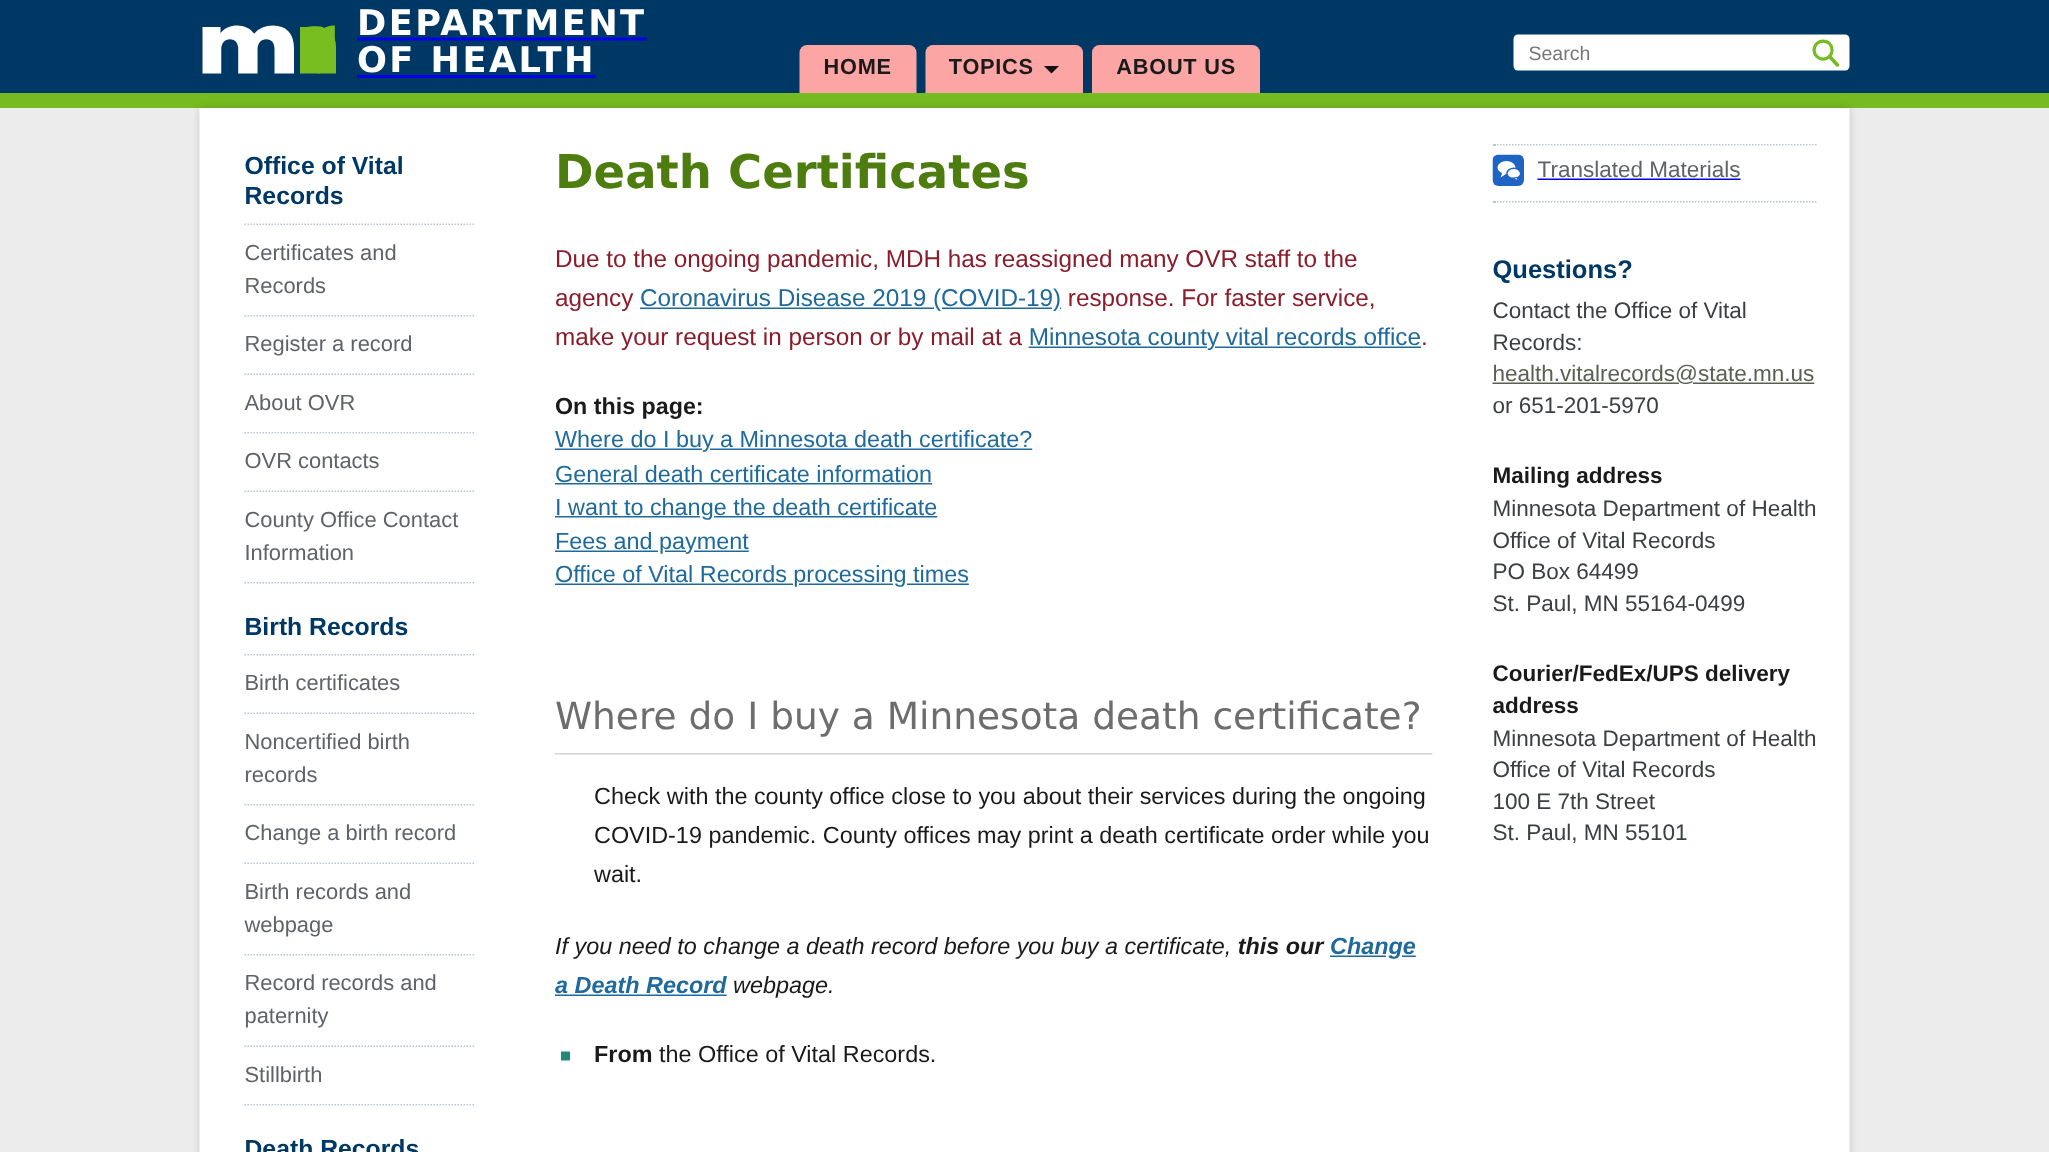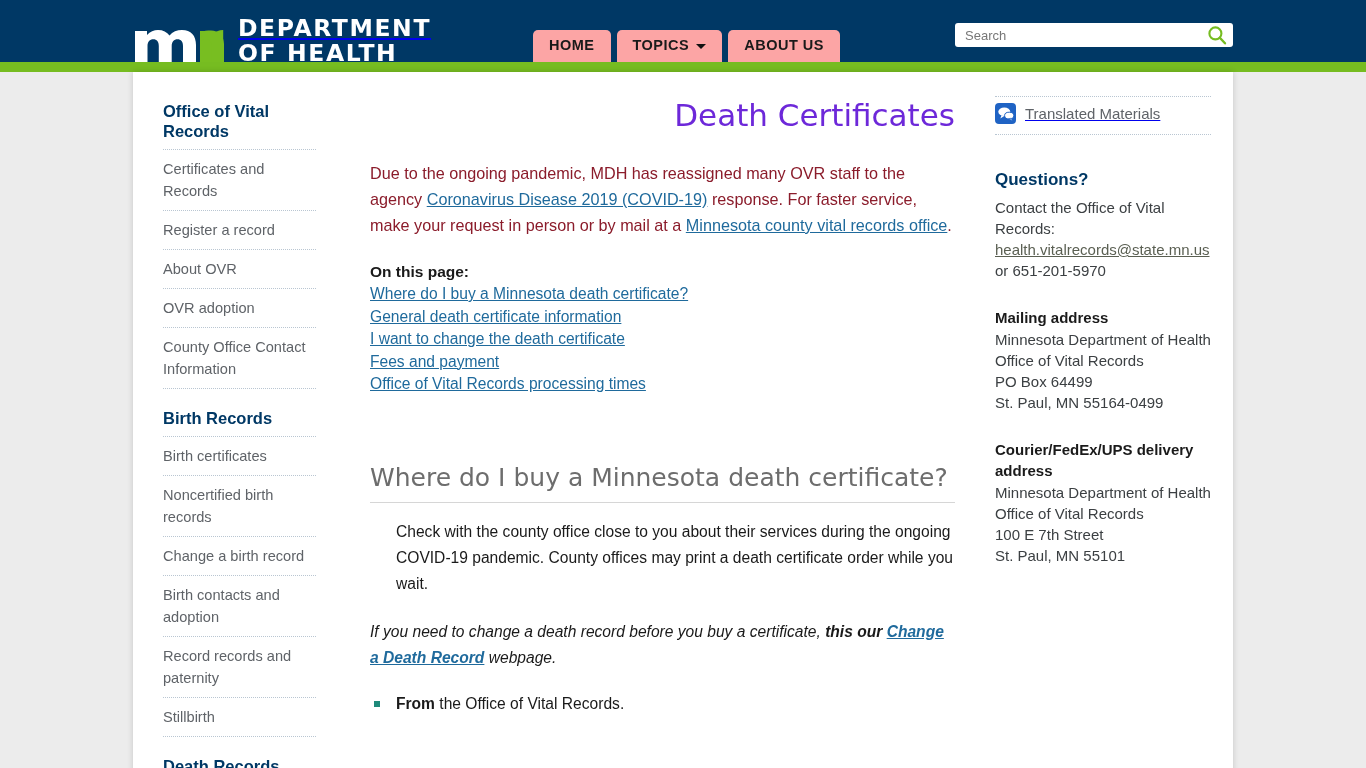--- a/index.html
+++ b/index.html
@@ -17,21 +17,21 @@
     height: 62px;
     background: #003865;
   }
   .header-inner {
     position: relative;
     width: 1366px;
     height: 62px;
   }
   .logo-wrap {
     position: absolute;
-    left: 133px; top: 16px;
+    left: 133px; top: 3px;
     display: flex;
     align-items: center;
     gap: 13px;
   }
   .logo-mark { display:block; }
   .logo-text {
     color: #ffffff;
     font-size: 23.5px;
     font-weight: 700;
     letter-spacing: 1.6px;
@@ -68,21 +68,21 @@
     border-left: 5px solid transparent;
     border-right: 5px solid transparent;
     border-top: 5px solid #111;
     display: inline-block;
     margin-top: 2px;
   }
 
   .search-box {
     position: absolute;
     right: 133px; top: 23px;
-    width: 278px; height: 24px;
+    width: 224px; height: 24px;
     background: #fff;
     border-radius: 3px;
     display: flex;
     align-items: center;
     padding: 0 4px 0 8px;
   }
   .search-input {
     flex: 1;
     border: 0; outline: 0;
     font-size: 13px;
@@ -152,26 +152,25 @@
   }
 
   
   .main-col {
     flex: 1;
     padding: 24px 30px 0 32px;
     min-width: 0;
   }
   h1.page-title {
     font-size: 31px;
-    font-weight: 400;
-    color: #6d28d9;
+    font-weight: 700;
+    color: #4d7c0f;
     margin: 0 0 26px 0;
     line-height: 38px;
     font-family: "DejaVu Sans", sans-serif;
-    text-align: right;
   }
   .alert-text {
     color: #8b1c2b;
     font-size: 16.2px;
     line-height: 26px;
     margin: 0 0 22px 0;
   }
   .alert-text a {
     color: #1f6a9c;
     text-decoration: underline;
@@ -337,28 +336,28 @@
 <div class="page-shell">
   <div class="container">
     <div class="grid">
 
       <aside class="left-nav">
 
         <h2 class="nav-heading">Office of Vital Records</h2>
         <a class="nav-link" href="#">Certificates and Records</a>
         <a class="nav-link" href="#">Register a record</a>
         <a class="nav-link" href="#">About OVR</a>
-        <a class="nav-link" href="#">OVR adoption</a>
+        <a class="nav-link" href="#">OVR contacts</a>
         <a class="nav-link" href="#">County Office Contact Information</a>
 
         <h2 class="nav-heading spaced">Birth Records</h2>
         <a class="nav-link" href="#">Birth certificates</a>
         <a class="nav-link" href="#">Noncertified birth records</a>
         <a class="nav-link" href="#">Change a birth record</a>
-        <a class="nav-link" href="#">Birth contacts and adoption</a>
+        <a class="nav-link" href="#">Birth records and webpage</a>
         <a class="nav-link" href="#">Record records and paternity</a>
         <a class="nav-link" href="#">Stillbirth</a>
 
         <h2 class="nav-heading spaced">Death Records</h2>
 
       </aside>
 
       <main class="main-col">
 
         <h1 class="page-title">Death Certificates</h1>

